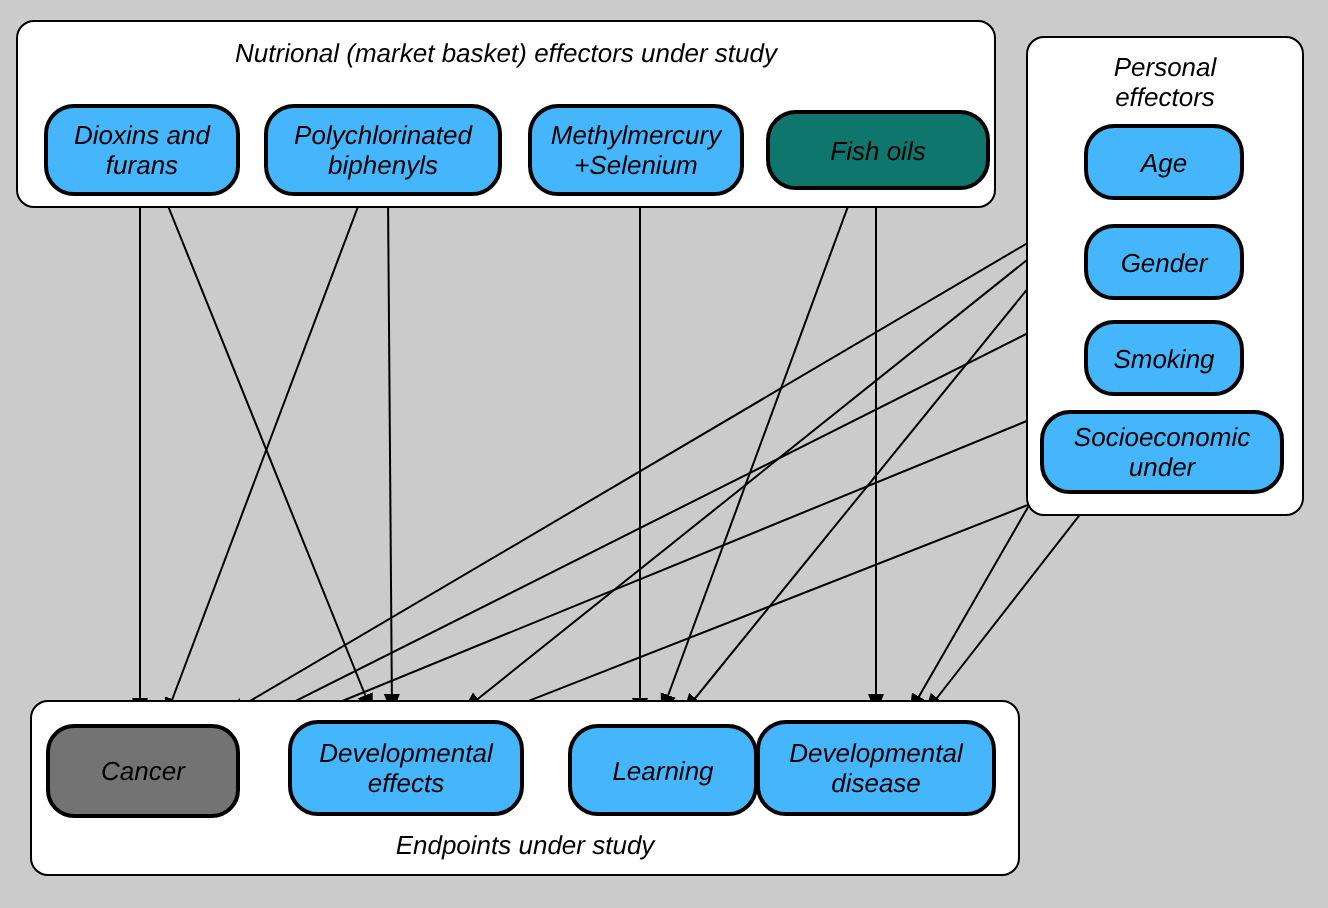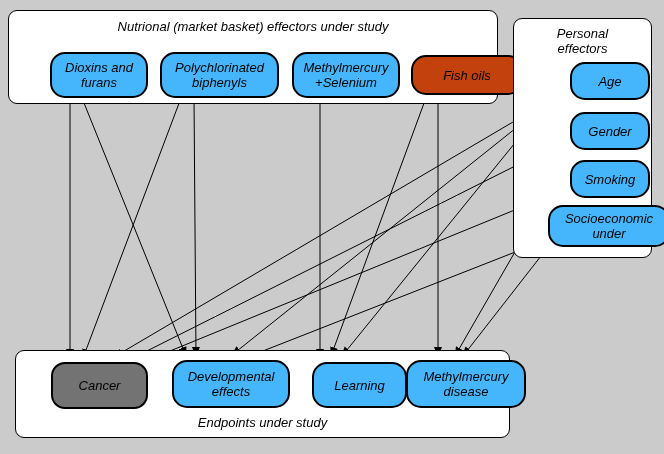--- a/index.html
+++ b/index.html
@@ -26,21 +26,20 @@
   .node{
     position:absolute;
     background:#45b6fc;
     border:2px solid #000;
     border-radius:15px;
     box-sizing:border-box;
     display:flex;align-items:center;justify-content:center;
     text-align:center;
     line-height:15px;
     padding:2px 4px;
-    margin-left:28px;
   }
   #edge-layer{position:absolute;left:0;top:0;width:664px;height:454px;pointer-events:none;}
   #edge-layer line{stroke:#000;stroke-width:1;}
 </style>
 </head>
 <body style="background: rgb(203, 203, 203);">
 
 <div id="canvas">
 
   <svg id="edge-layer" width="664" height="454" viewBox="0 0 664 454">
@@ -71,21 +70,21 @@
   </div>
   <div class="node" style="left: 22px; top: 52px; width: 98px; height: 46px; background: rgb(69, 182, 252);">
     <span>Dioxins and furans</span>
   </div>
   <div class="node" style="left: 132px; top: 52px; width: 119px; height: 46px; background: rgb(69, 182, 252);">
     <span>Polychlorinated biphenyls</span>
   </div>
   <div class="node" style="left: 264px; top: 52px; width: 108px; height: 46px; background: rgb(69, 182, 252);">
     <span>Methylmercury +Selenium</span>
   </div>
-  <div class="node" style="left: 383px; top: 55px; width: 112px; height: 40px; background: #c2410c; text-align: right;">
+  <div class="node" style="left: 383px; top: 55px; width: 112px; height: 40px; background: #0f766e; text-align: right;">
     <span>Fish oils</span>
   </div>
 
   <div class="container-box" style="left:513px;top:18px;width:139px;height:240px;">
     <div class="container-title" style="top:7px;padding:0 20px;">Personal effectors</div>
   </div>
   <div class="node" style="left: 542px; top: 62px; width: 80px; height: 38px; background: rgb(69, 182, 252);">
     <span>Age</span>
   </div>
   <div class="node" style="left: 542px; top: 112px; width: 80px; height: 38px; background: rgb(69, 182, 252);">
@@ -104,16 +103,16 @@
   <div class="node" style="left: 23px; top: 362px; width: 97px; height: 47px; background: #737373; border-radius: 14px;">
     <span>Cancer</span>
   </div>
   <div class="node" style="left: 144px; top: 360px; width: 118px; height: 48px; background: rgb(69, 182, 252);">
     <span>Developmental effects</span>
   </div>
   <div class="node" style="left: 284px; top: 362px; width: 95px; height: 46px; background: rgb(69, 182, 252);">
     <span>Learning</span>
   </div>
   <div class="node" style="left: 378px; top: 360px; width: 120px; height: 48px; background: rgb(69, 182, 252);">
-    <span>Methylmercury disease</span>
+    <span>Developmental disease</span>
   </div>
 
 </div>
 
 </body></html>

